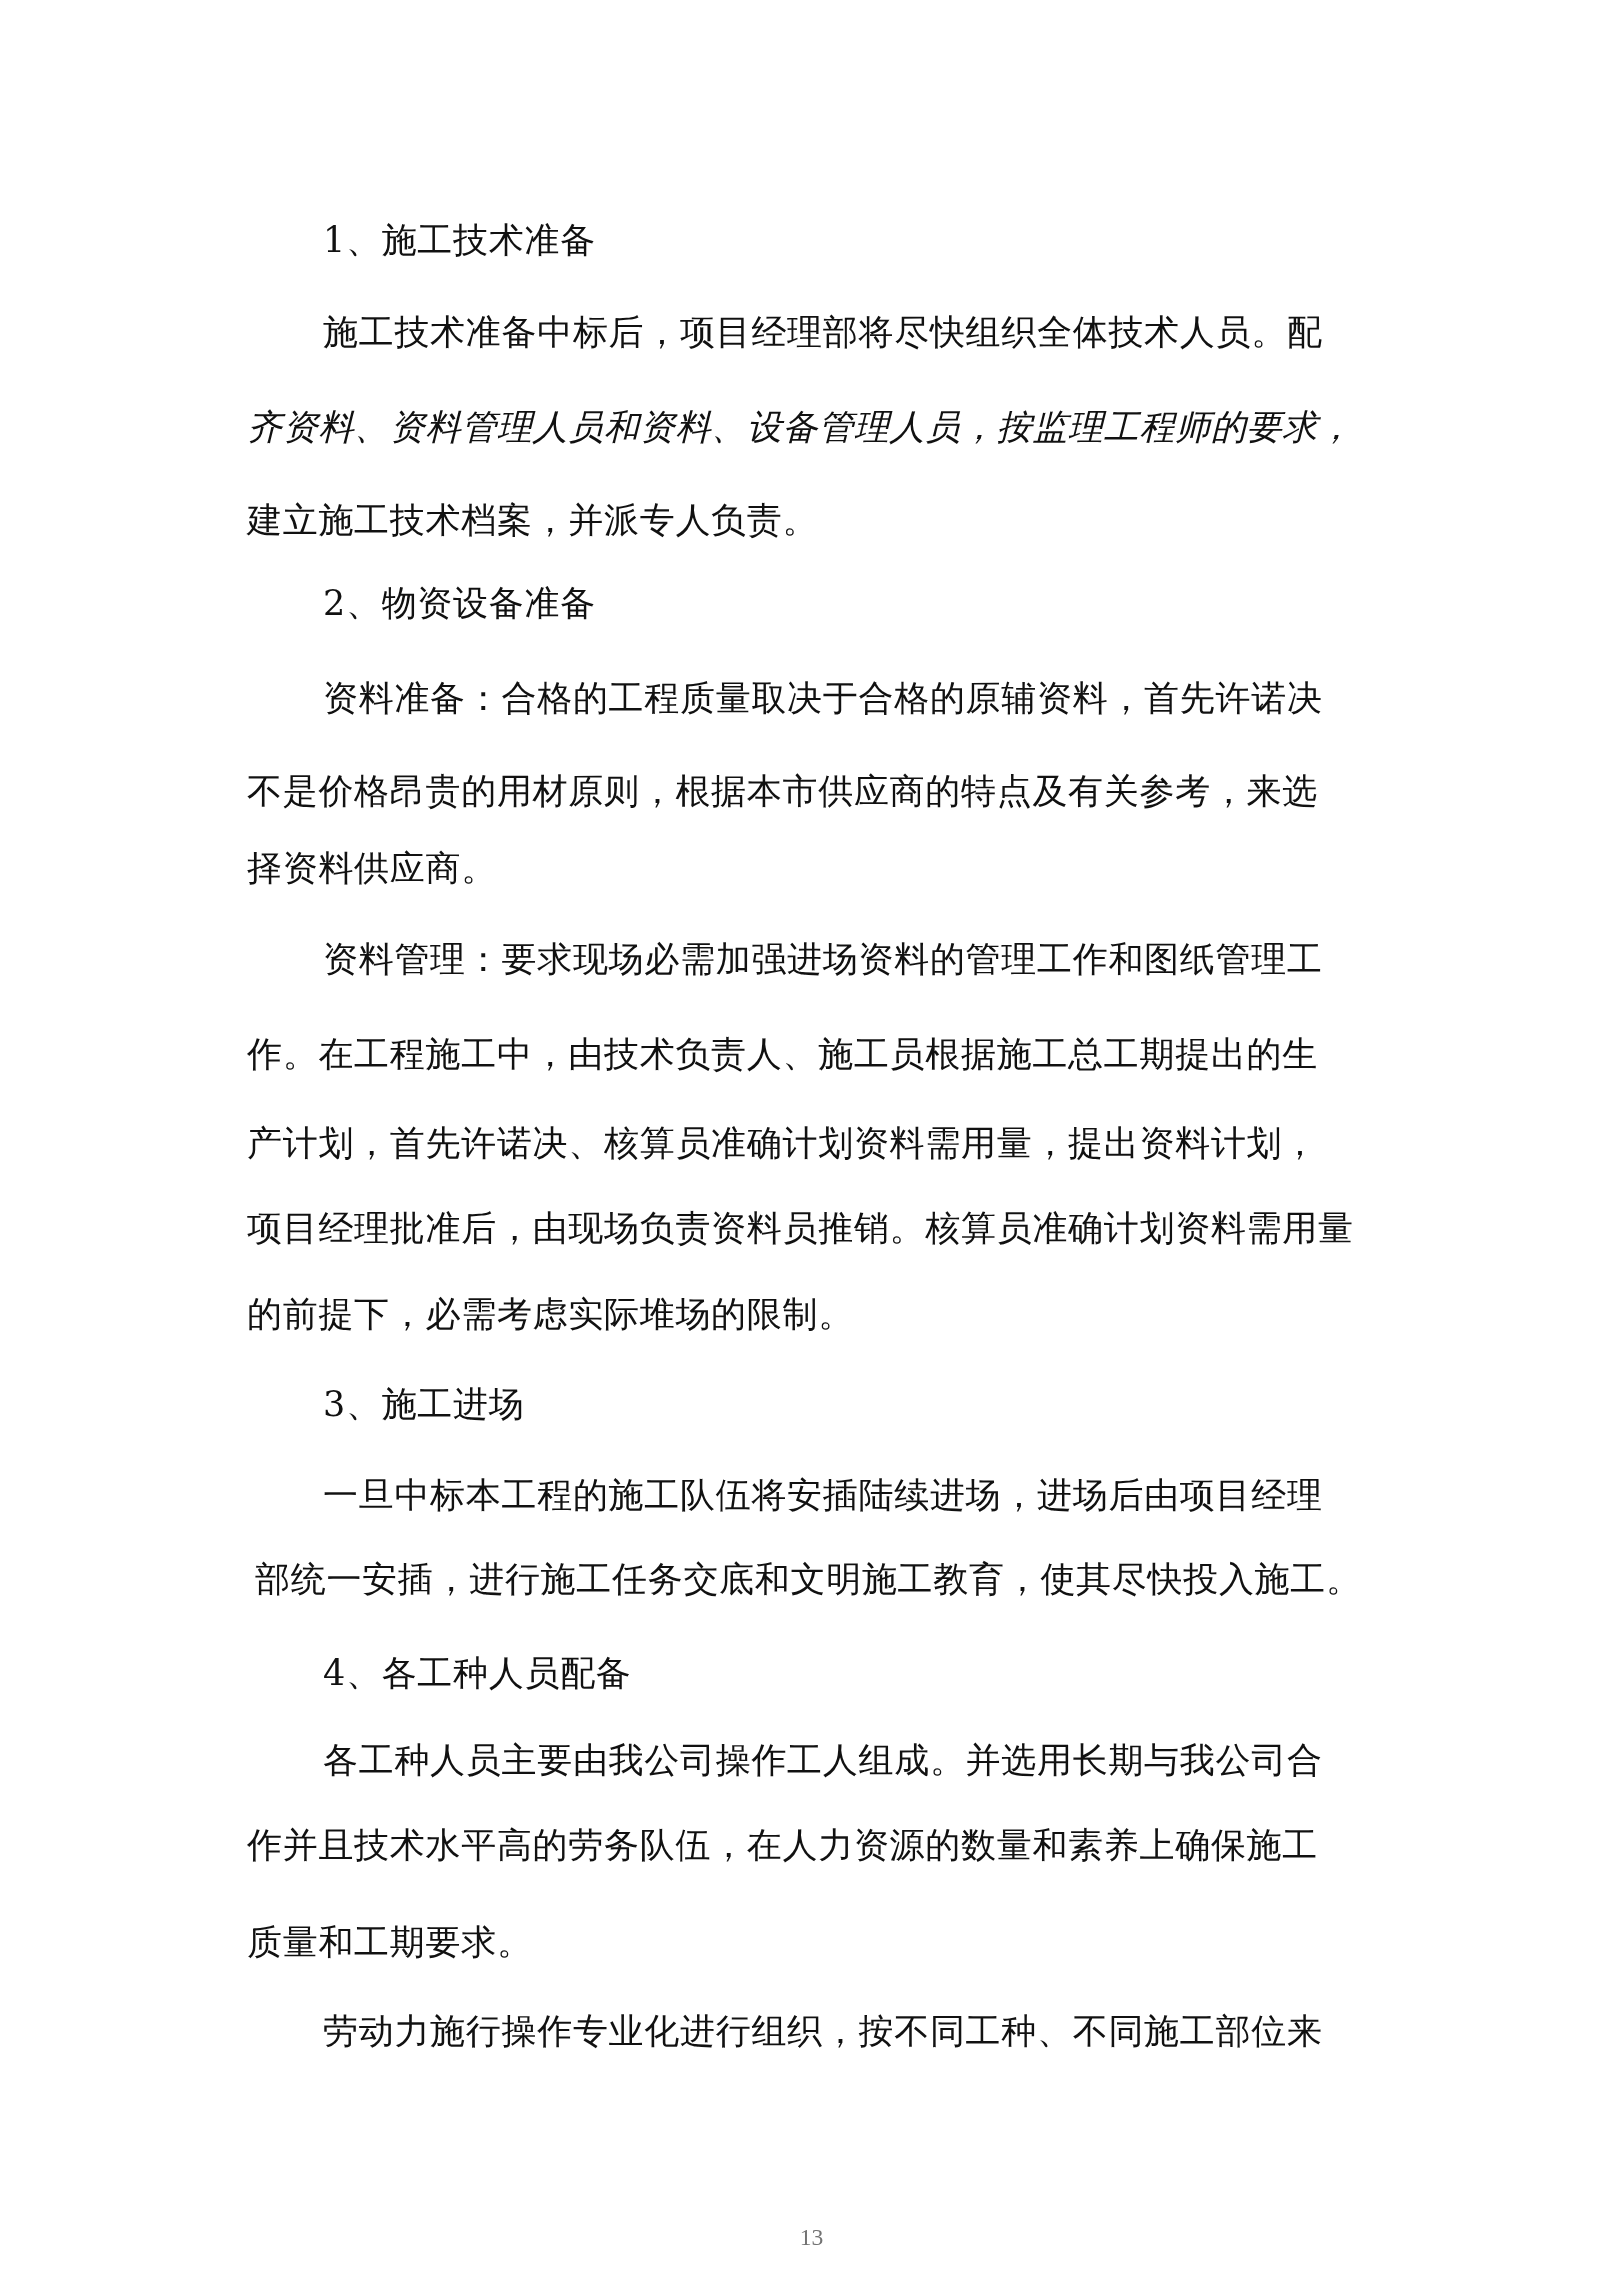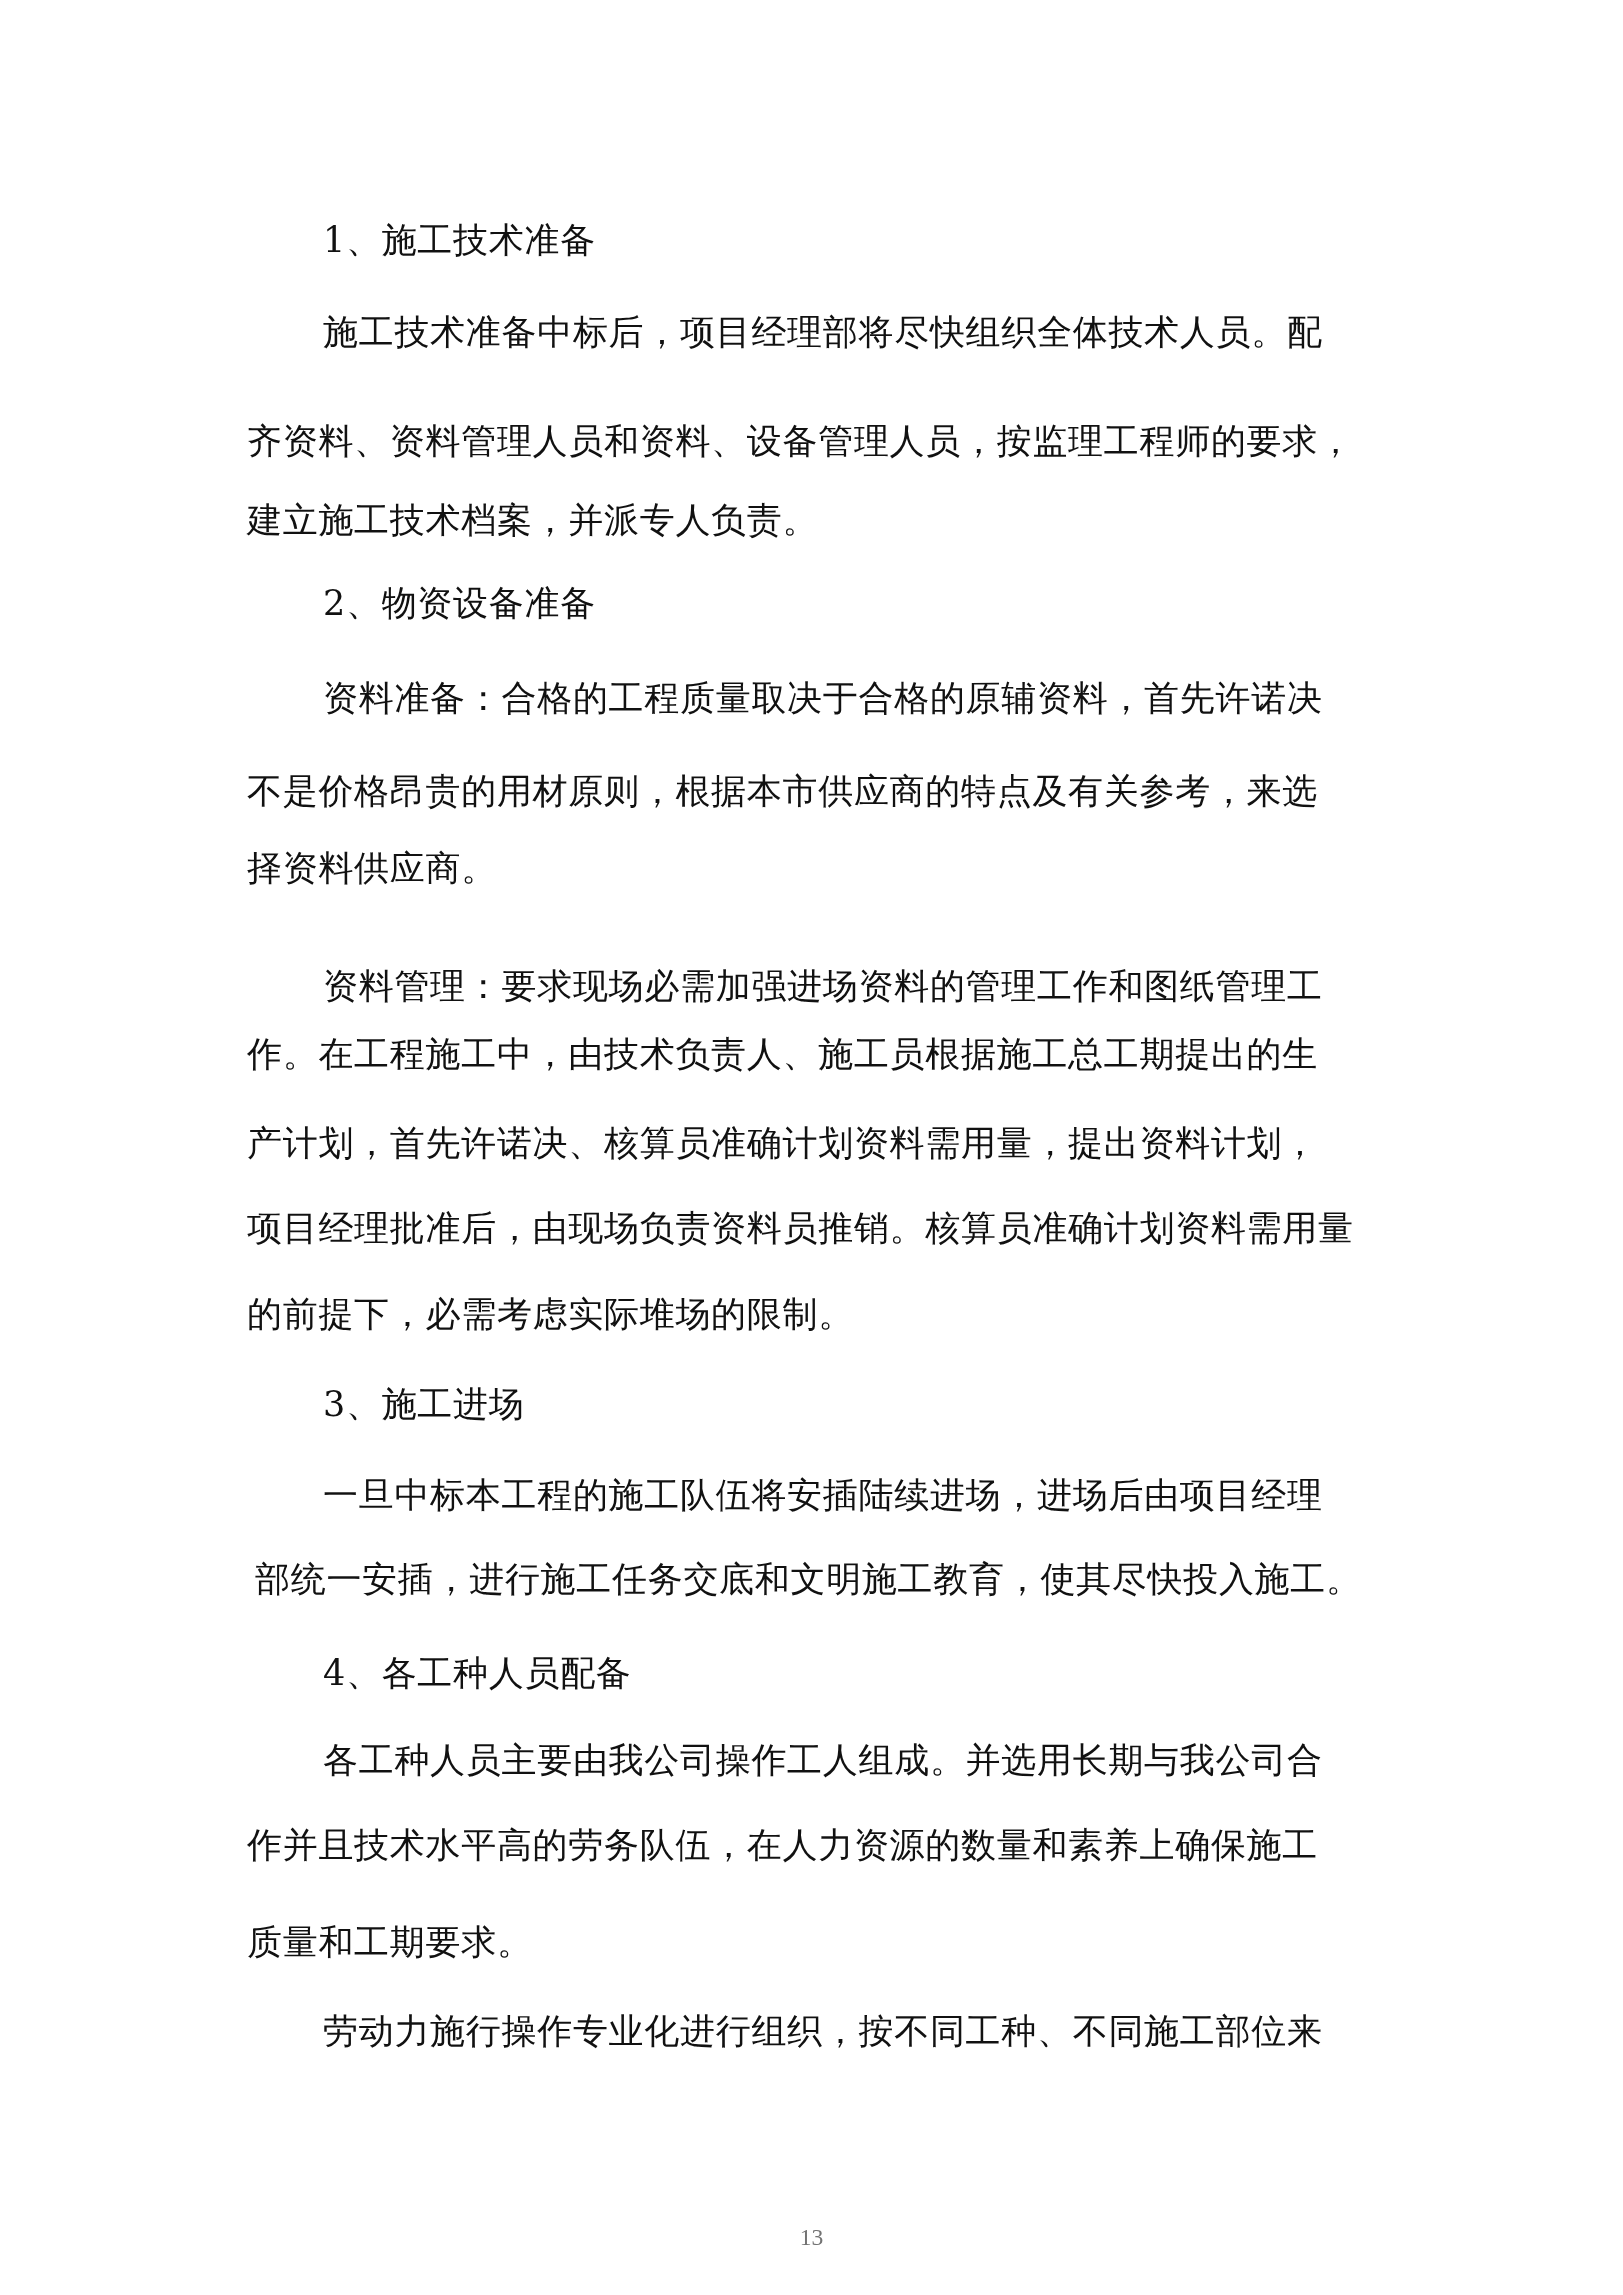--- a/index.html
+++ b/index.html
@@ -11,27 +11,27 @@
   .page-number { position: absolute; top: 2224px; left: 0; width: 1623px; text-align: center;
                  font-family: "Liberation Serif", serif; font-size: 23.6px; color: #737373; }
 </style>
 </head>
 <body>
 
 <div class="page">
   <div id="lines">
       <div class="line indent" style="top: 219px;">1、施工技术准备</div>
       <div class="line indent" style="top: 311px;">施工技术准备中标后，项目经理部将尽快组织全体技术人员。配</div>
-      <div class="line" style="top: 420px;">齐资料、资料管理人员和资料、设备管理人员，按监理工程师的要求，</div>
+      <div class="line" style="top: 406px; font-style: italic;">齐资料、资料管理人员和资料、设备管理人员，按监理工程师的要求，</div>
       <div class="line" style="top: 499px;">建立施工技术档案，并派专人负责。</div>
       <div class="line indent" style="top: 582px;">2、物资设备准备</div>
       <div class="line indent" style="top: 677px;">资料准备：合格的工程质量取决于合格的原辅资料，首先许诺决</div>
       <div class="line" style="top: 770px;">不是价格昂贵的用材原则，根据本市供应商的特点及有关参考，来选</div>
       <div class="line" style="top: 847px;">择资料供应商。</div>
-      <div class="line indent" style="top: 966px; font-family: Liberation Serif, serif;">资料管理：要求现场必需加强进场资料的管理工作和图纸管理工</div>
+      <div class="line indent" style="top: 938px;">资料管理：要求现场必需加强进场资料的管理工作和图纸管理工</div>
       <div class="line" style="top: 1033px;">作。在工程施工中，由技术负责人、施工员根据施工总工期提出的生</div>
       <div class="line" style="top: 1122px;">产计划，首先许诺决、核算员准确计划资料需用量，提出资料计划，</div>
       <div class="line" style="top: 1207px;">项目经理批准后，由现场负责资料员推销。核算员准确计划资料需用量</div>
       <div class="line" style="top: 1293px;">的前提下，必需考虑实际堆场的限制。</div>
       <div class="line indent" style="top: 1383px;">3、施工进场</div>
       <div class="line indent" style="top: 1474px;">一旦中标本工程的施工队伍将安插陆续进场，进场后由项目经理</div>
       <div class="line" style="top: 1558px; margin-left: 8px;">部统一安插，进行施工任务交底和文明施工教育，使其尽快投入施工。</div>
       <div class="line indent" style="top: 1652px;">4、各工种人员配备</div>
       <div class="line indent" style="top: 1739px;">各工种人员主要由我公司操作工人组成。并选用长期与我公司合</div>
       <div class="line" style="top: 1824px;">作并且技术水平高的劳务队伍，在人力资源的数量和素养上确保施工</div>

